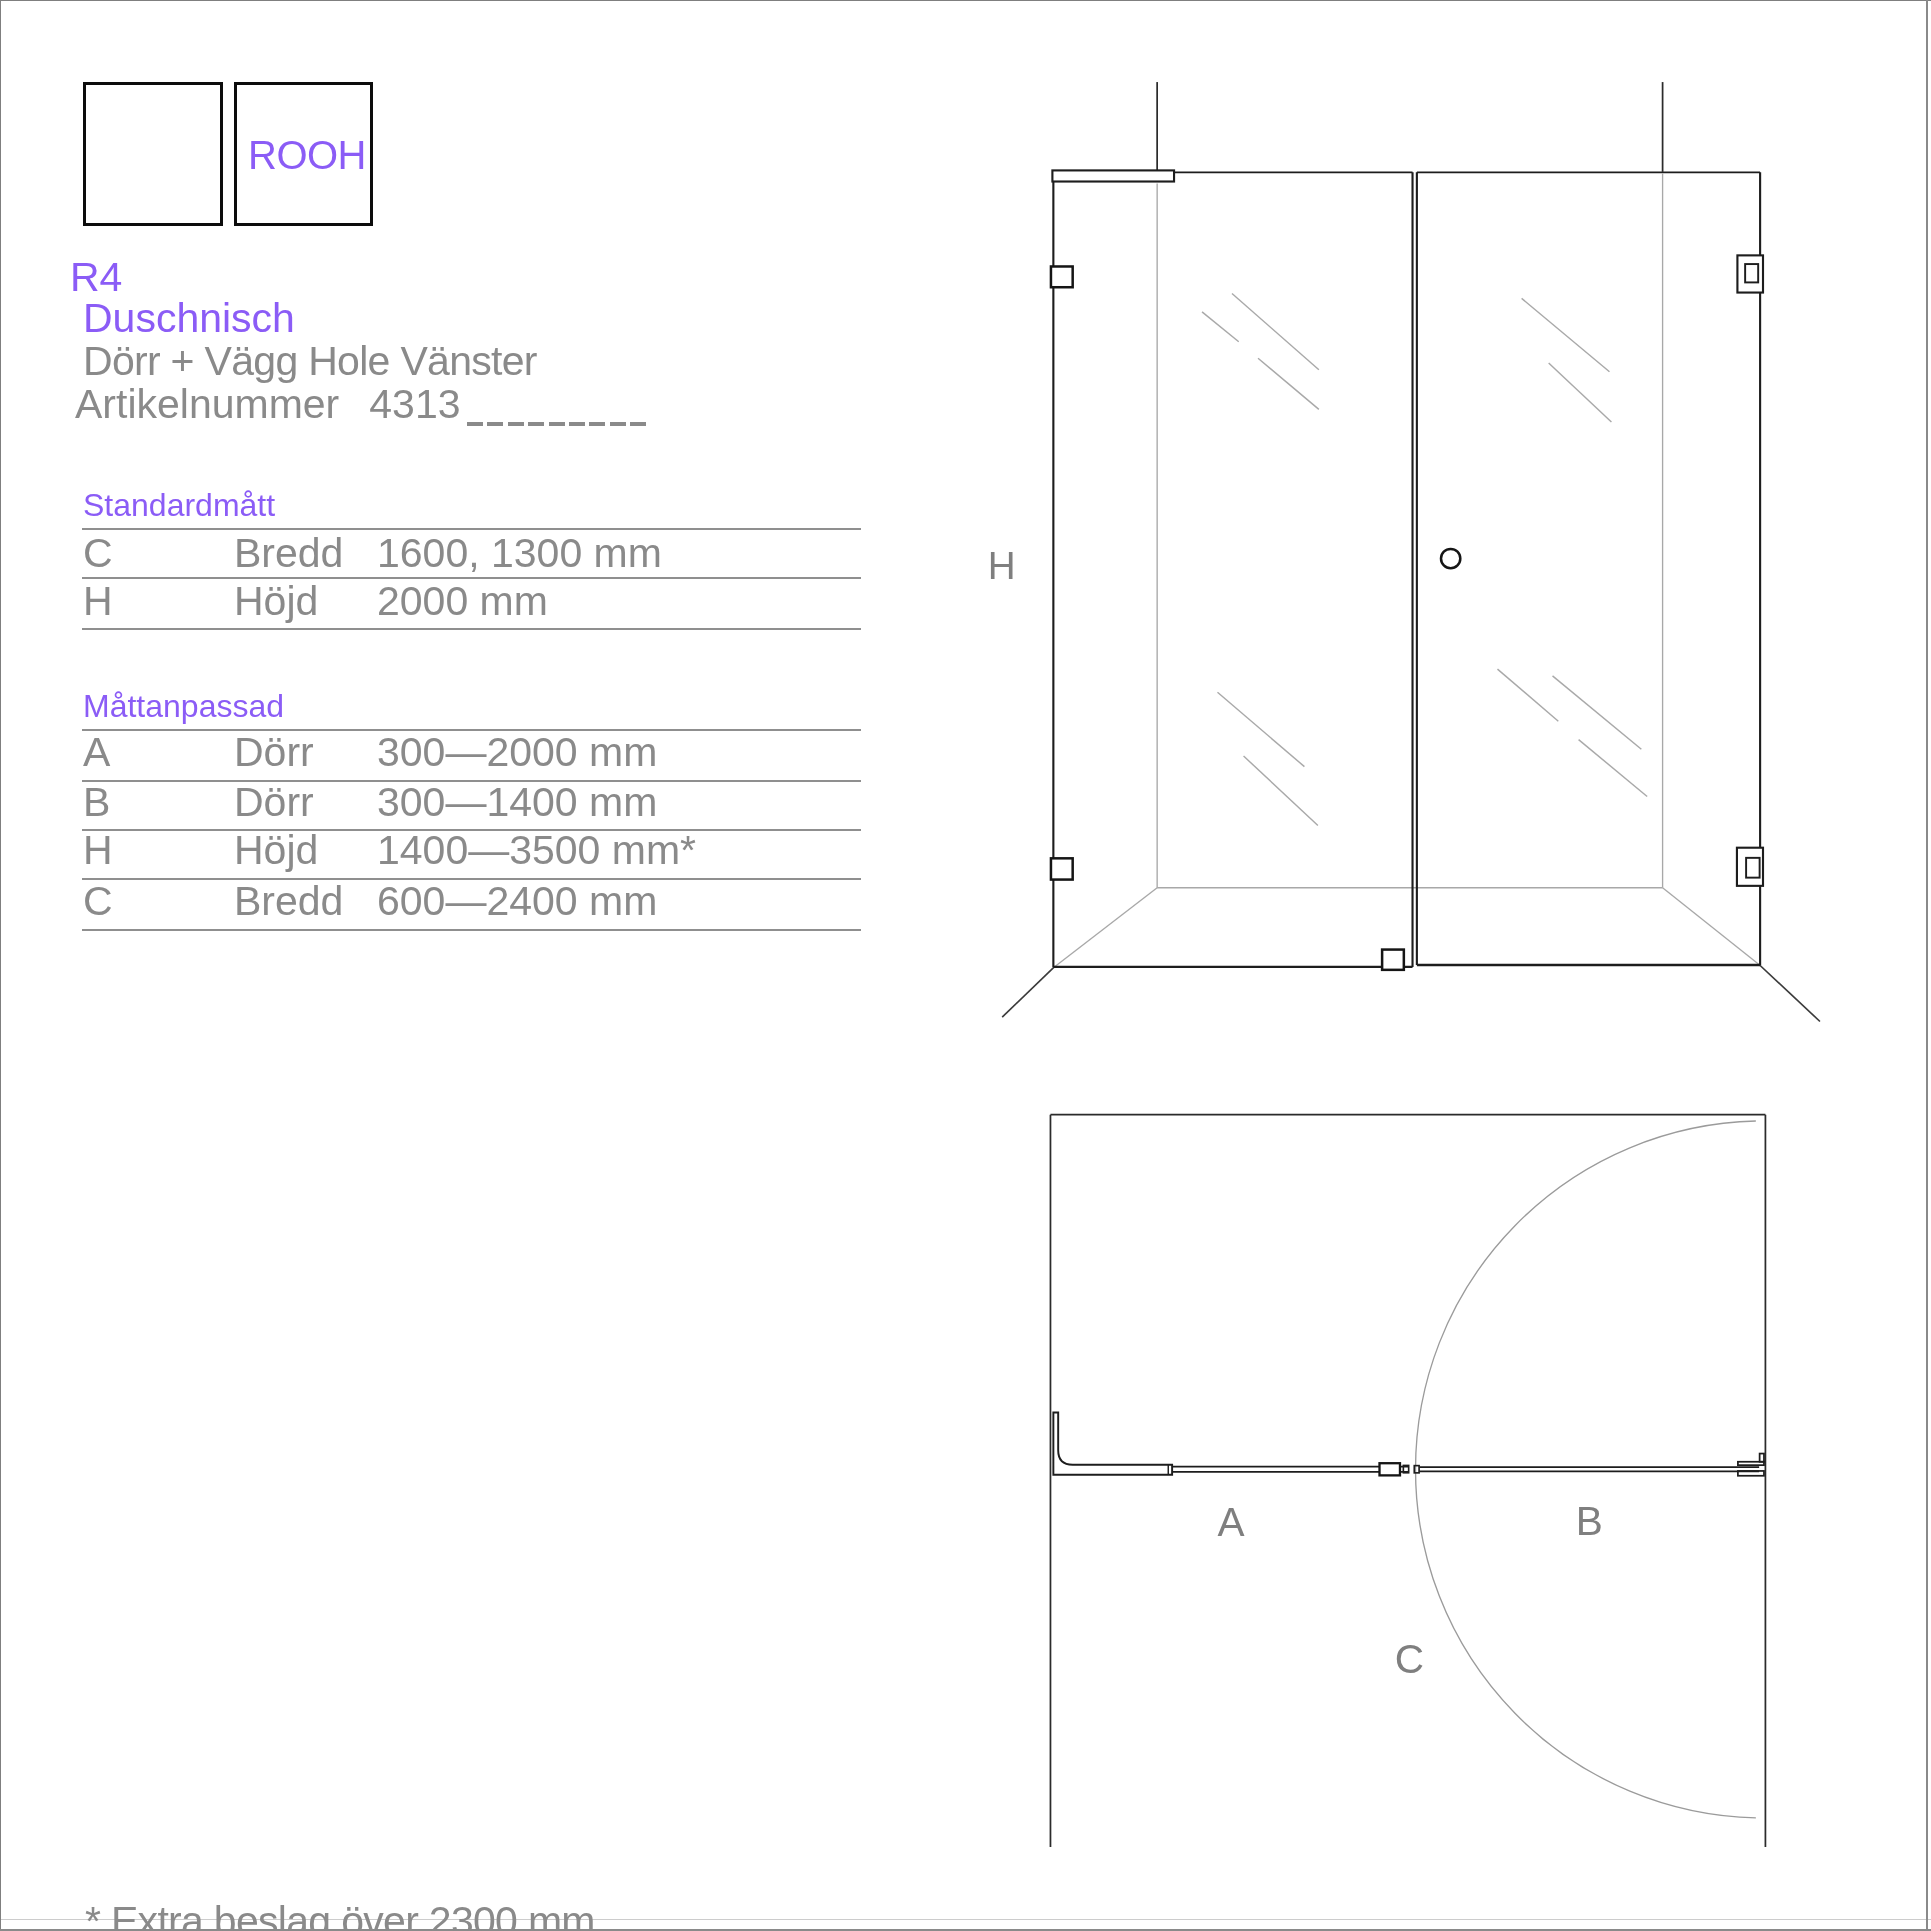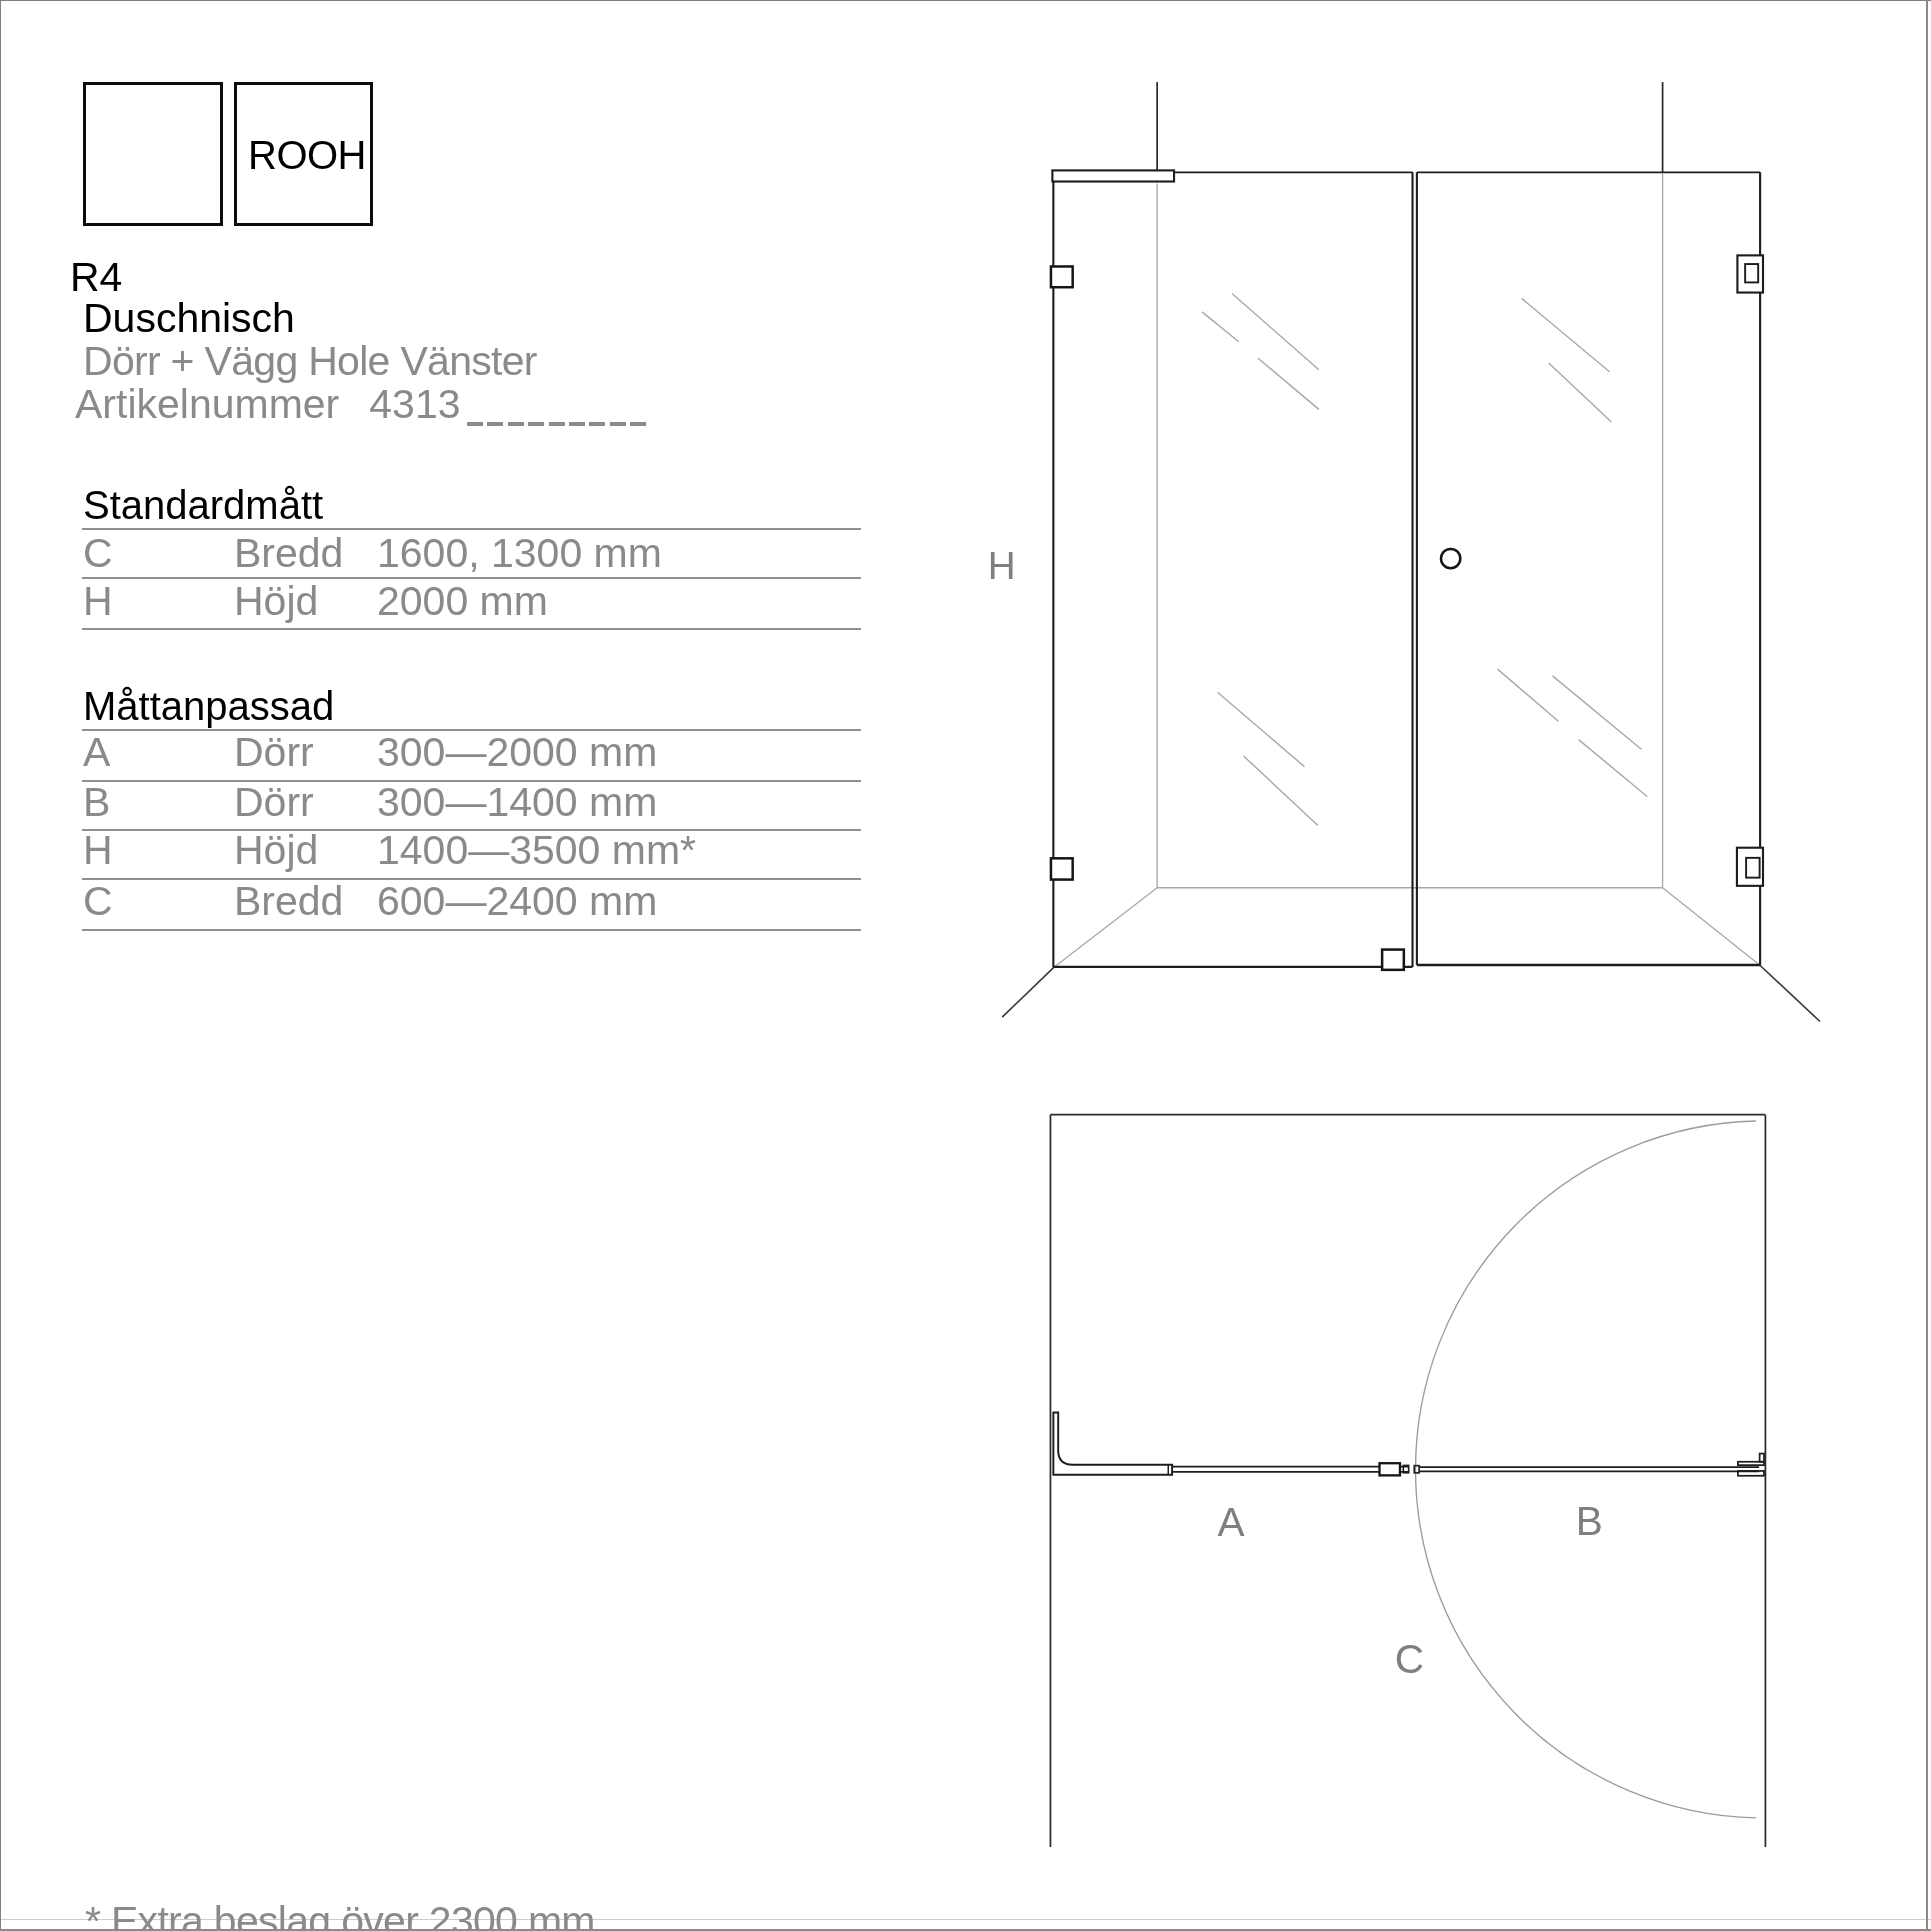--- a/index.html
+++ b/index.html
@@ -1,22 +1,22 @@
 <!DOCTYPE html>
 <html><head>
 <meta charset="utf-8">
 <style>
 html,body{margin:0;padding:0}
 body{width:1931px;height:1931px;position:relative;background:#fff;
      font-family:"Liberation Sans",sans-serif;overflow:hidden}
 .abs{position:absolute;white-space:nowrap}
-.blk{color:#000000}
+.blk{color:#8b5cf6}
 .gry{color:#8a8a8a}
 .t42{font-size:41px;line-height:41px}
-.t41{font-size:40px;line-height:40px}
+.t41{font-size:32px;line-height:40px}
 .rule{position:absolute;height:1.9px;background:#8f8f8f;left:82px;width:779px}
 .box{position:absolute;border:3.9px solid #0c0c0c;background:#fff}
 .bline{position:absolute;background:#7f7f7f}
 #faintline{position:absolute;left:0;top:1919px;width:1931px;height:1.4px;background:#cccccc}
 </style>
 </head>
 <body>
 <div id="faintline"></div>
 <div class="bline" style="left:0;top:0;width:1931px;height:1.2px"></div>
 <div class="bline" style="left:0;top:0;width:1.2px;height:1931px"></div>

